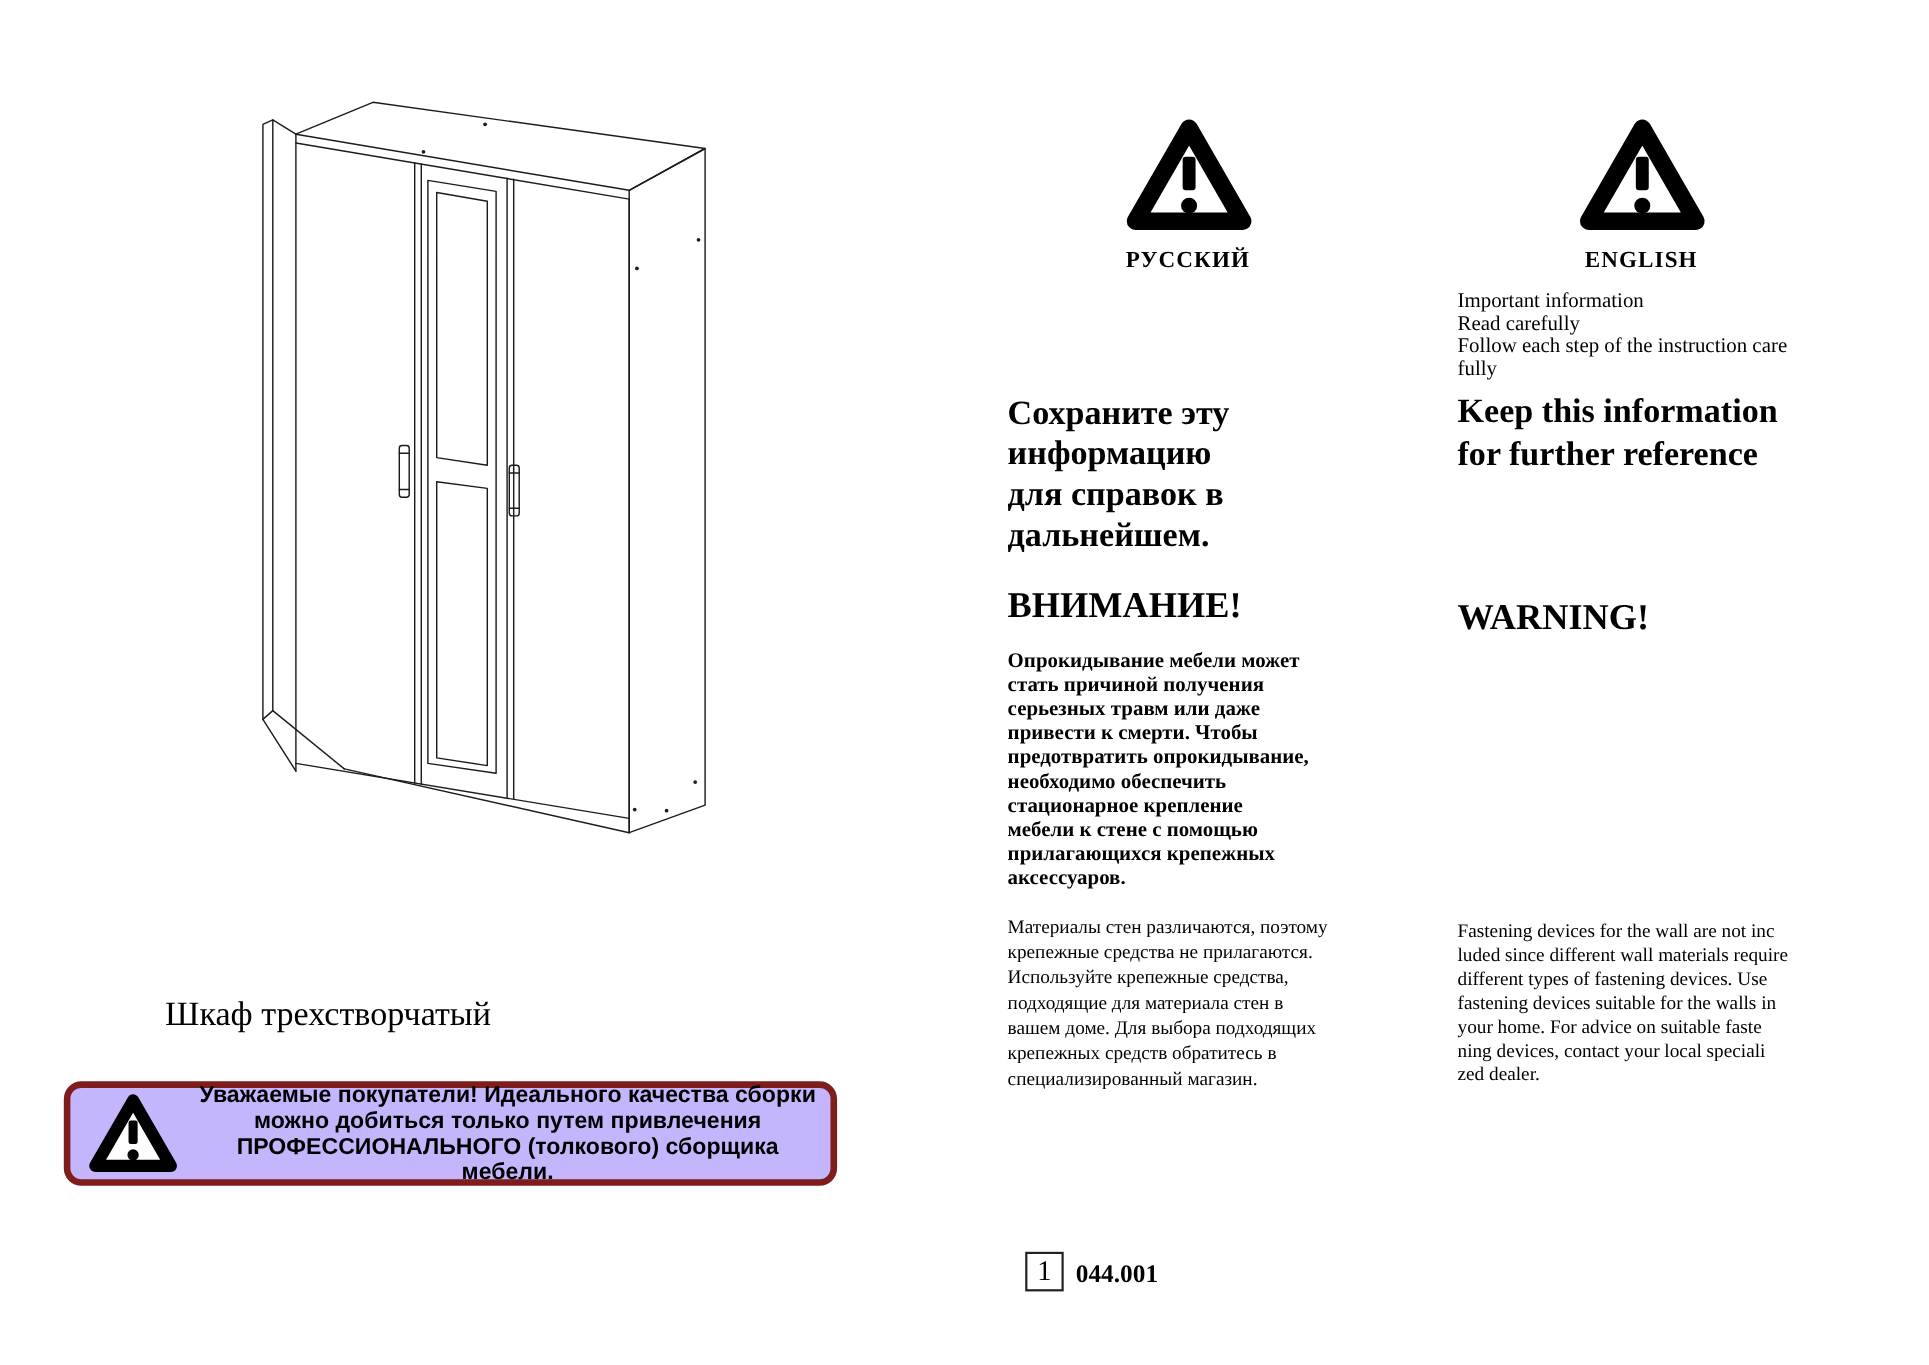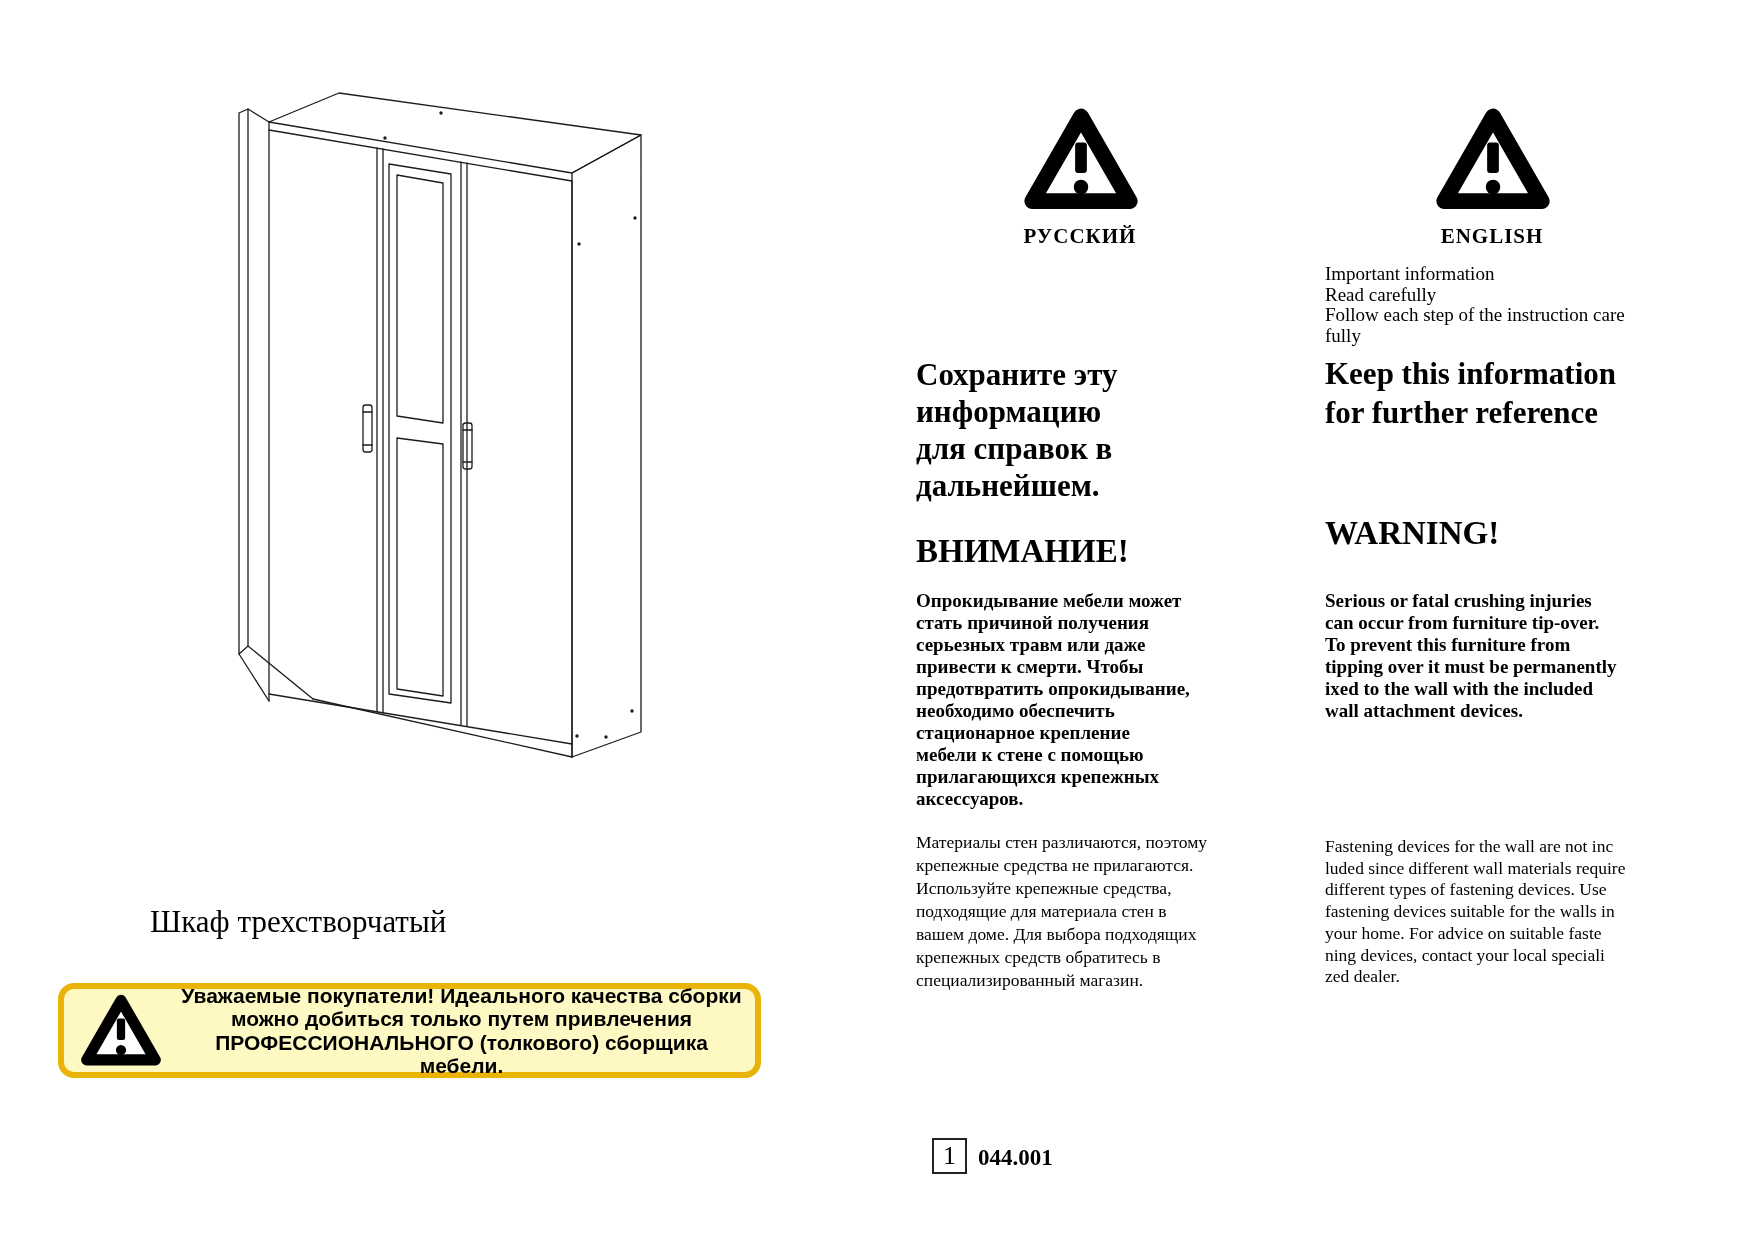--- a/index.html
+++ b/index.html
@@ -6,40 +6,40 @@
   #page{
     position:relative;width:1754px;height:1241px;background:#ffffff;
     font-family:"Liberation Serif","DejaVu Serif",serif;color:#000;overflow:hidden;
   }
   .abs{position:absolute;}
   .pre{white-space:pre-line;}
   
   .product-title{left:150px;top:904px;width:510px;font-size:31px;line-height:36px;}
   .product-dims{left:150px;top:944px;width:510px;text-align:center;font-size:29px;line-height:34px;}
   .notice-box{
-    left:58px;top:983px;width:667px;height:83px;border:6px solid #eab308;border-radius:16px;
-    display:flex;align-items:center;gap:14px;padding:0 10px 0 14px;background:#fef9c3;
+    left:58px;top:983px;width:667px;height:83px;border:6px solid #7f1d1d;border-radius:16px;
+    display:flex;align-items:center;gap:14px;padding:0 10px 0 14px;background:#c4b5fd;
   }
   .notice-text{
     flex:1;text-align:center;font-family:"Liberation Sans","DejaVu Sans",sans-serif;
     font-weight:bold;font-size:21px;line-height:23.5px;white-space:pre-line;
   }
   
   .lang-label{font-weight:bold;font-size:21px;letter-spacing:1px;text-align:center;width:220px;}
   .ru-label{left:970px;top:224px;}
   .en-label{left:1382px;top:224px;}
   .intro{font-size:19px;line-height:20.6px;}
   .ru-intro{left:916px;top:264px;width:340px;}
   .en-intro{left:1325px;top:264px;width:340px;}
   .keep-heading{font-weight:bold;font-size:31px;}
   .ru-keep{left:916px;top:356px;line-height:37px;width:330px;}
   .en-keep{left:1325px;top:354px;line-height:39px;width:360px;}
   .attn-heading{font-weight:bold;font-size:33px;line-height:36px;}
   .ru-attn{left:916px;top:533px;}
-  .en-attn{left:1325px;top:515px;}
+  .en-attn{left:1325px;top:544px;}
   .bold-body{font-weight:bold;font-size:19px;line-height:22px;}
   .ru-bold{left:916px;top:590px;width:330px;}
   .en-bold{left:1325px;top:590px;width:350px;}
   .note{font-size:17.5px;}
   .ru-note{left:916px;top:831px;width:350px;line-height:23px;}
   .en-note{left:1325px;top:836px;width:350px;line-height:21.7px;font-family:Liberation Serif, serif;}
   
   .page-box{
     left:932px;top:1138px;width:31px;height:32px;border:2.5px solid #222;
     display:flex;align-items:center;justify-content:center;font-size:26px;
@@ -152,26 +152,20 @@
       <use href="#warn-tri"></use>
     </svg>
   <div class="abs lang-label en-label">ENGLISH</div>
   <div class="abs intro pre en-intro">Important information
 Read carefully
 Follow each step of the instruction care
 fully</div>
   <div class="abs keep-heading pre en-keep">Keep this information
 for further reference</div>
   <div class="abs attn-heading en-attn">WARNING!</div>
-  <div class="abs bold-body pre en-bold">Serious or fatal crushing injuries
-can occur from furniture tip-over.
-To prevent this furniture from
-tipping over it must be permanently
-ixed to the wall with the included
-wall attachment devices.</div>
   <div class="abs note pre en-note">Fastening devices for the wall are not inc
 luded since different wall materials require
 different types of fastening devices. Use
 fastening devices suitable for the walls in
 your home. For advice on suitable faste
 ning devices, contact your local speciali
 zed dealer.</div>
 
   <div class="abs page-box">
     <span>1</span>

